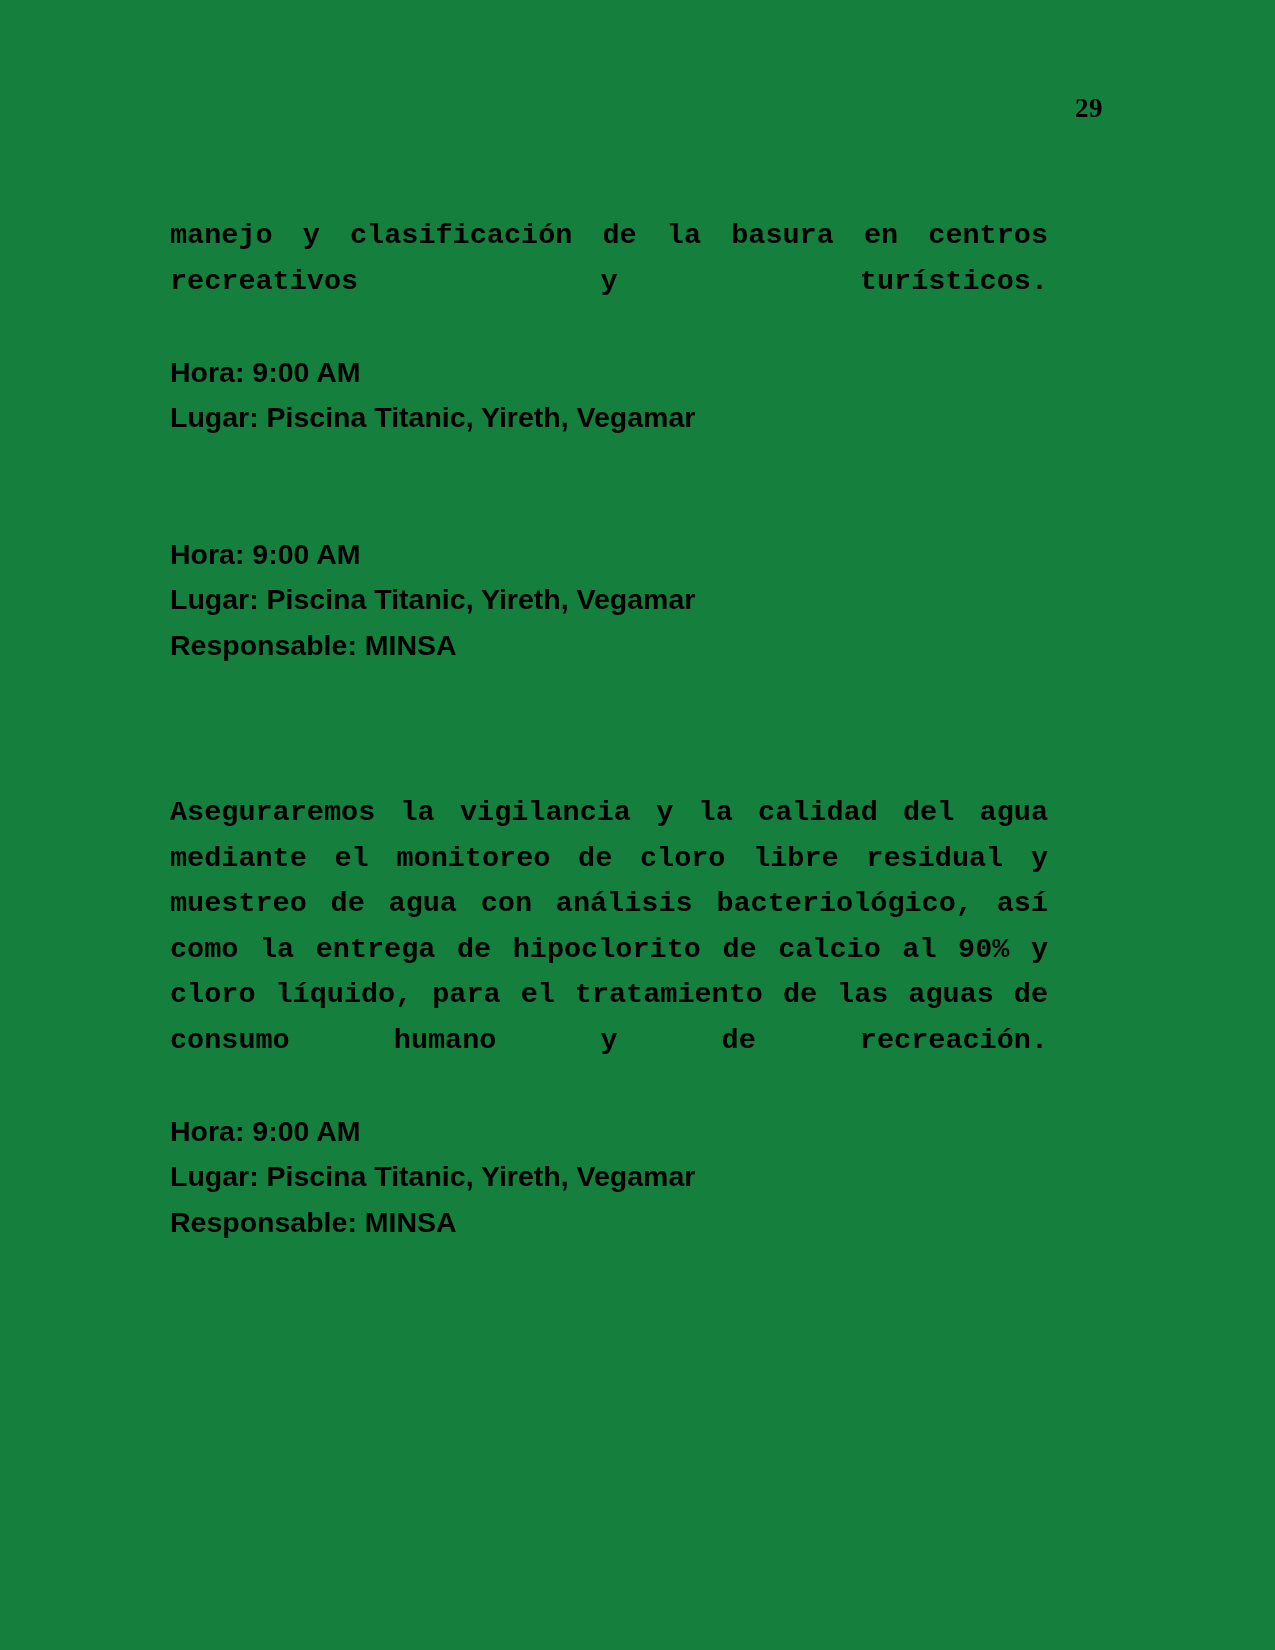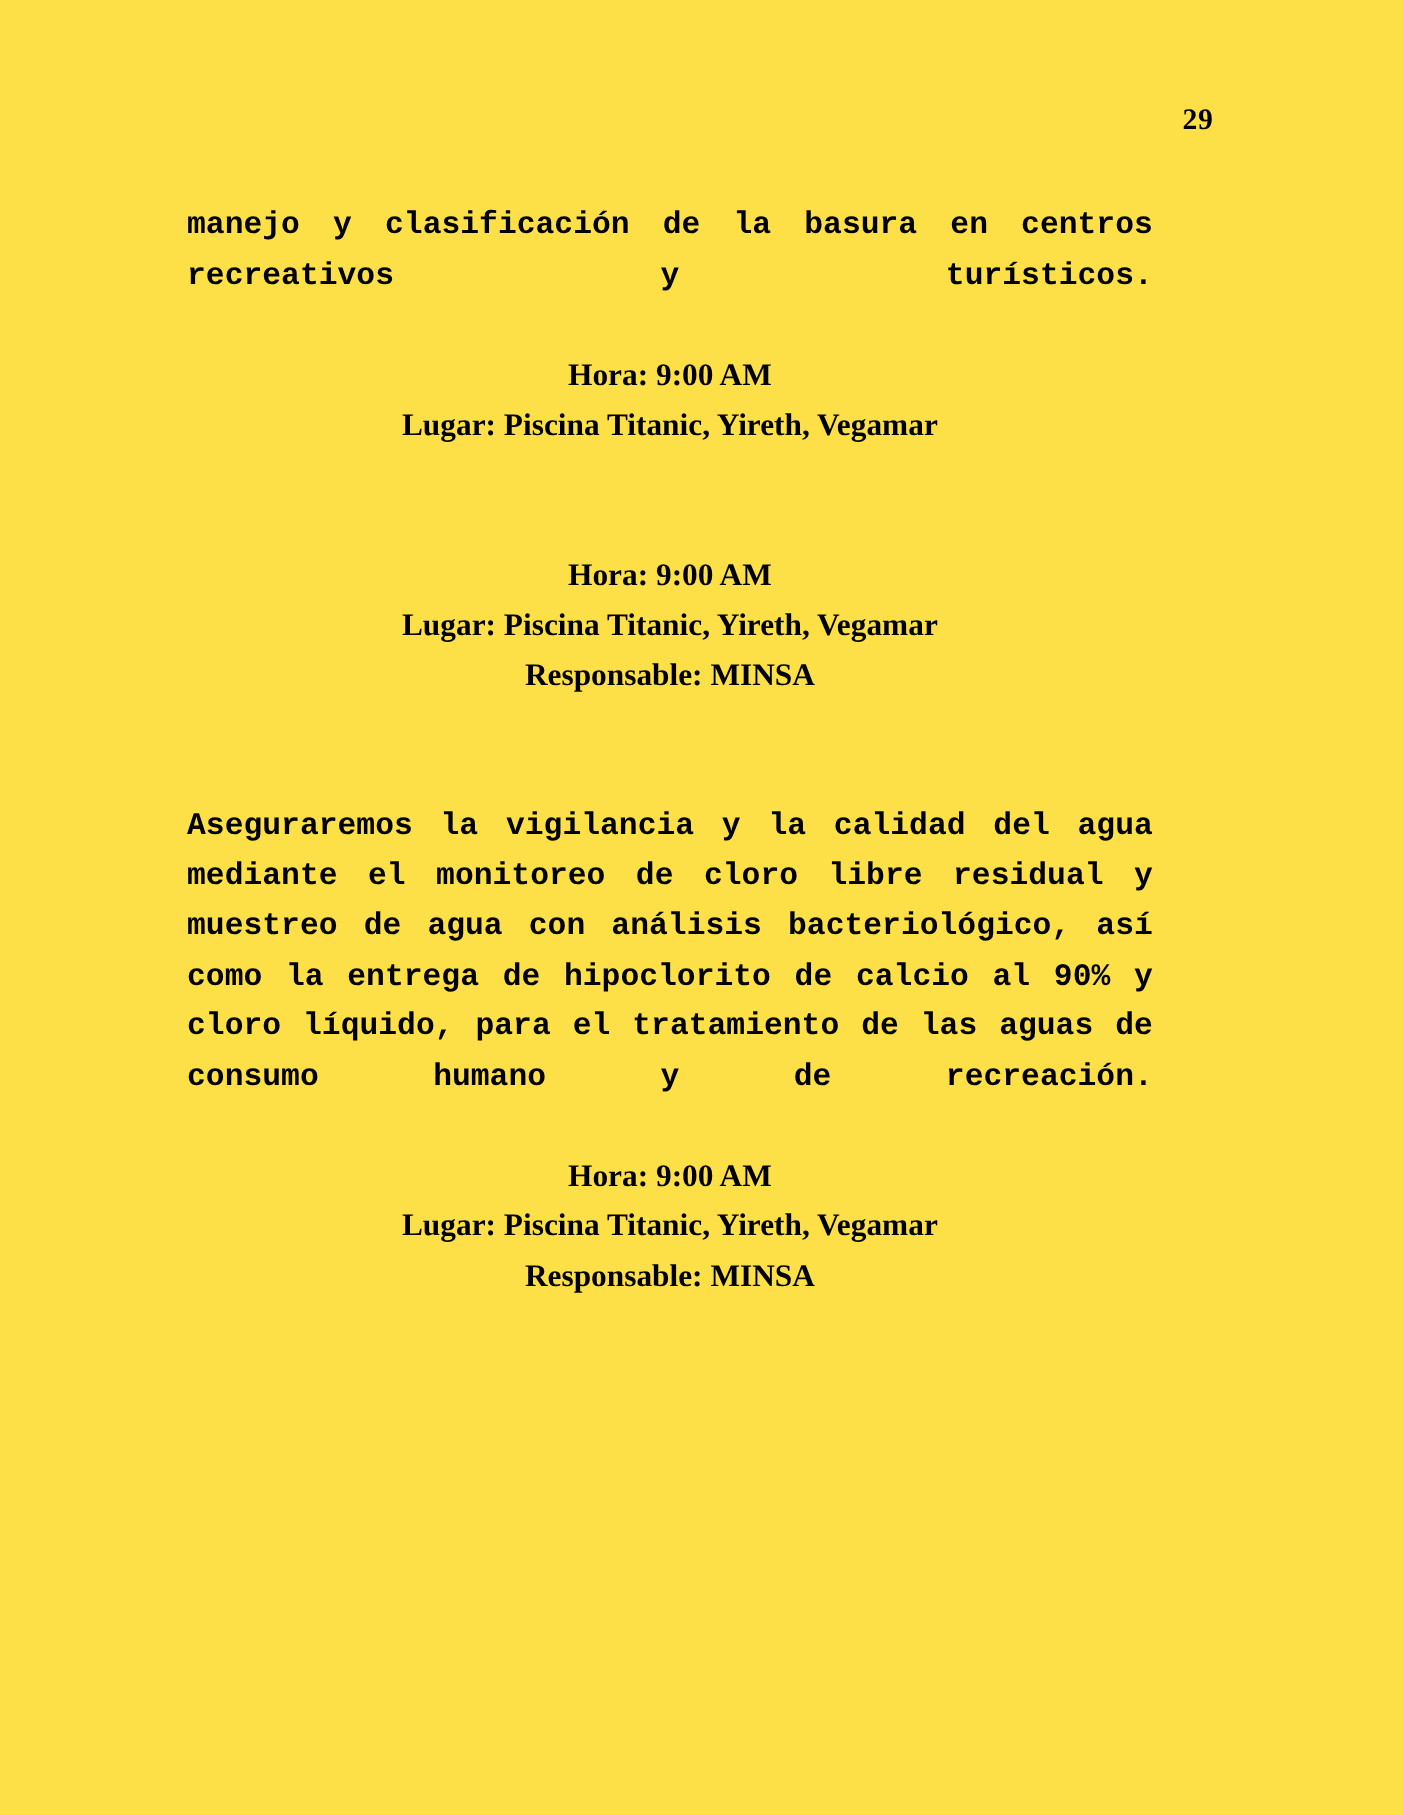--- a/index.html
+++ b/index.html
@@ -4,21 +4,21 @@
 <style>
   html, body {
     margin: 0;
     padding: 0;
     background: #ffffff;
   }
   .page {
     position: relative;
     width: 1275px;
     height: 1650px;
-    background: #fde047;
+    background: #15803d;
     overflow: hidden;
     box-sizing: border-box;
   }
   .page-number {
     position: absolute;
     top: 95px;
     right: 172px;
     font-family: "Liberation Serif", "DejaVu Serif", serif;
     font-weight: bold;
     font-size: 27px;
@@ -40,34 +40,35 @@
     color: #000000;
     text-align: justify;
     text-justify: inter-word;
     margin: 0;
     letter-spacing: 0px;
     word-spacing: 0px;
     -webkit-font-smoothing: none;
   }
   .para.justified {
     text-align: justify;
+    margin-top: 31px;
   }
   .para.justified::after {
     content: "";
     display: inline-block;
     width: 100%;
     height: 0;
   }
   .meta-line {
-    font-family: Liberation Serif, serif;
+    font-family: Liberation Sans, sans-serif;
     font-weight: bold;
     font-size: 28.5px;
     line-height: 45.5px;
     color: #000000;
-    text-align: center;
+    text-align: left;
     margin: 0;
     white-space: pre;
   }
   .block-gap {
     height: 91px;
   }
 </style>
 </head>
 <body>
 

